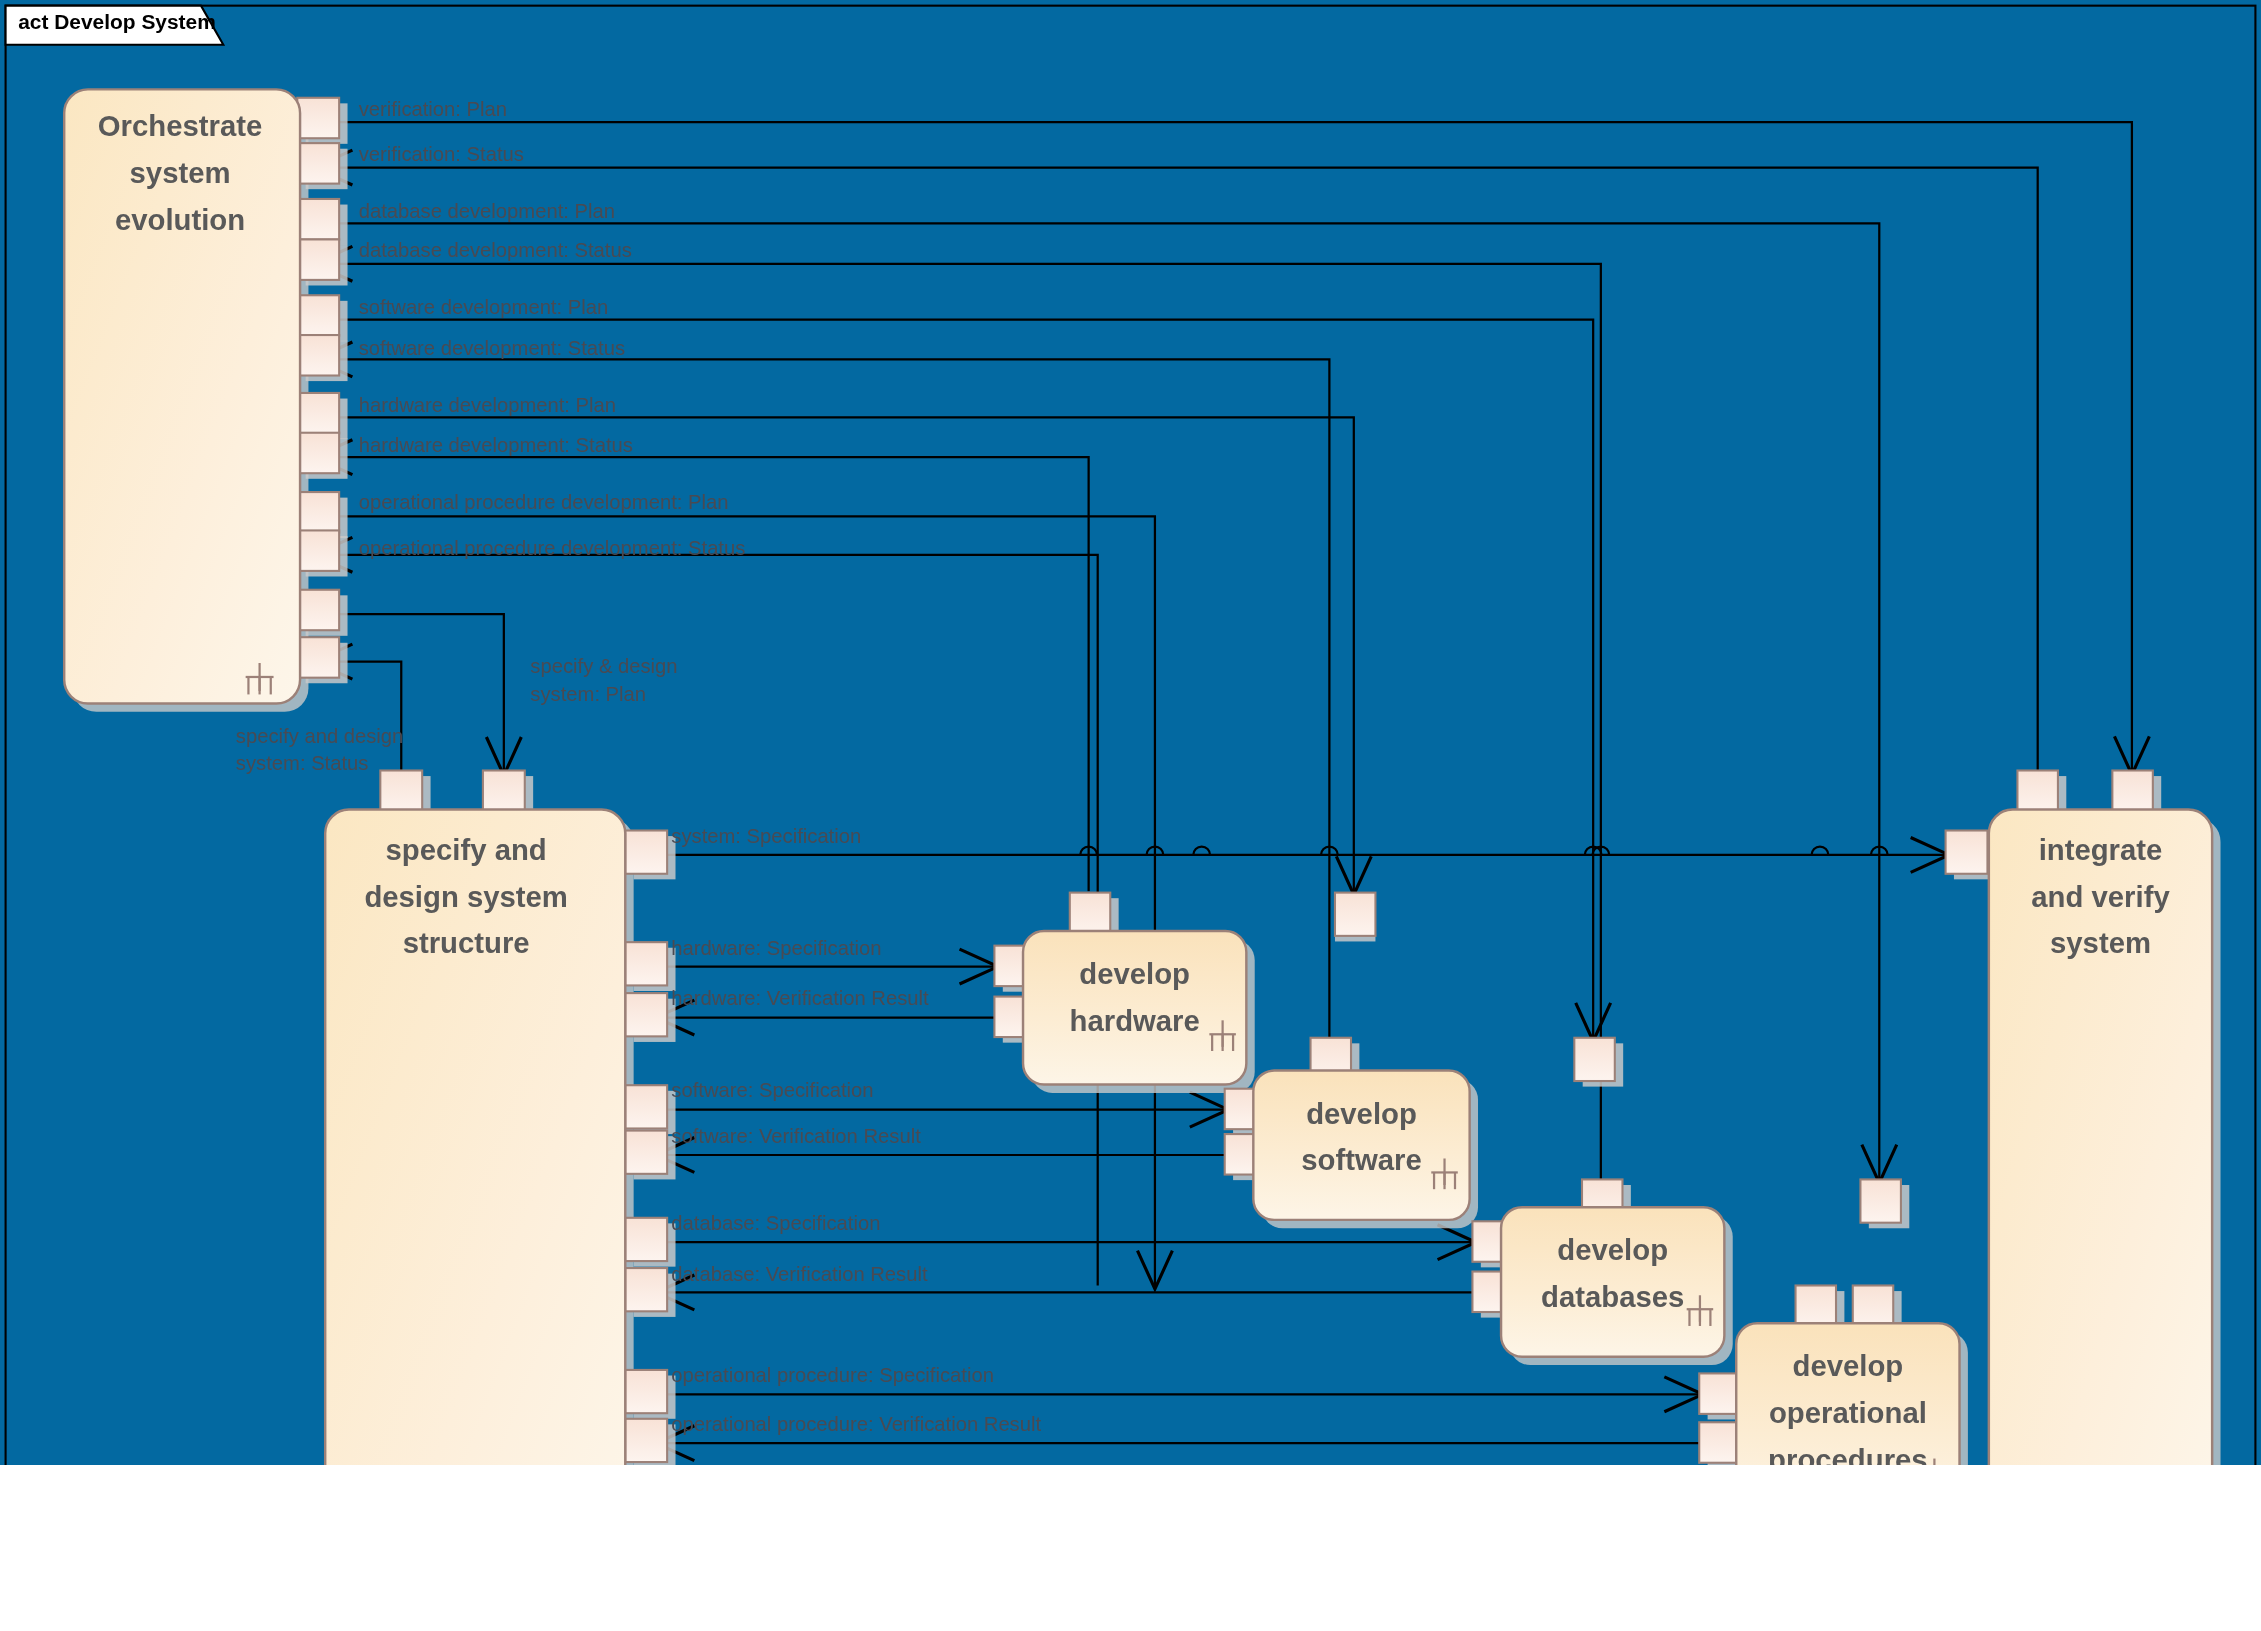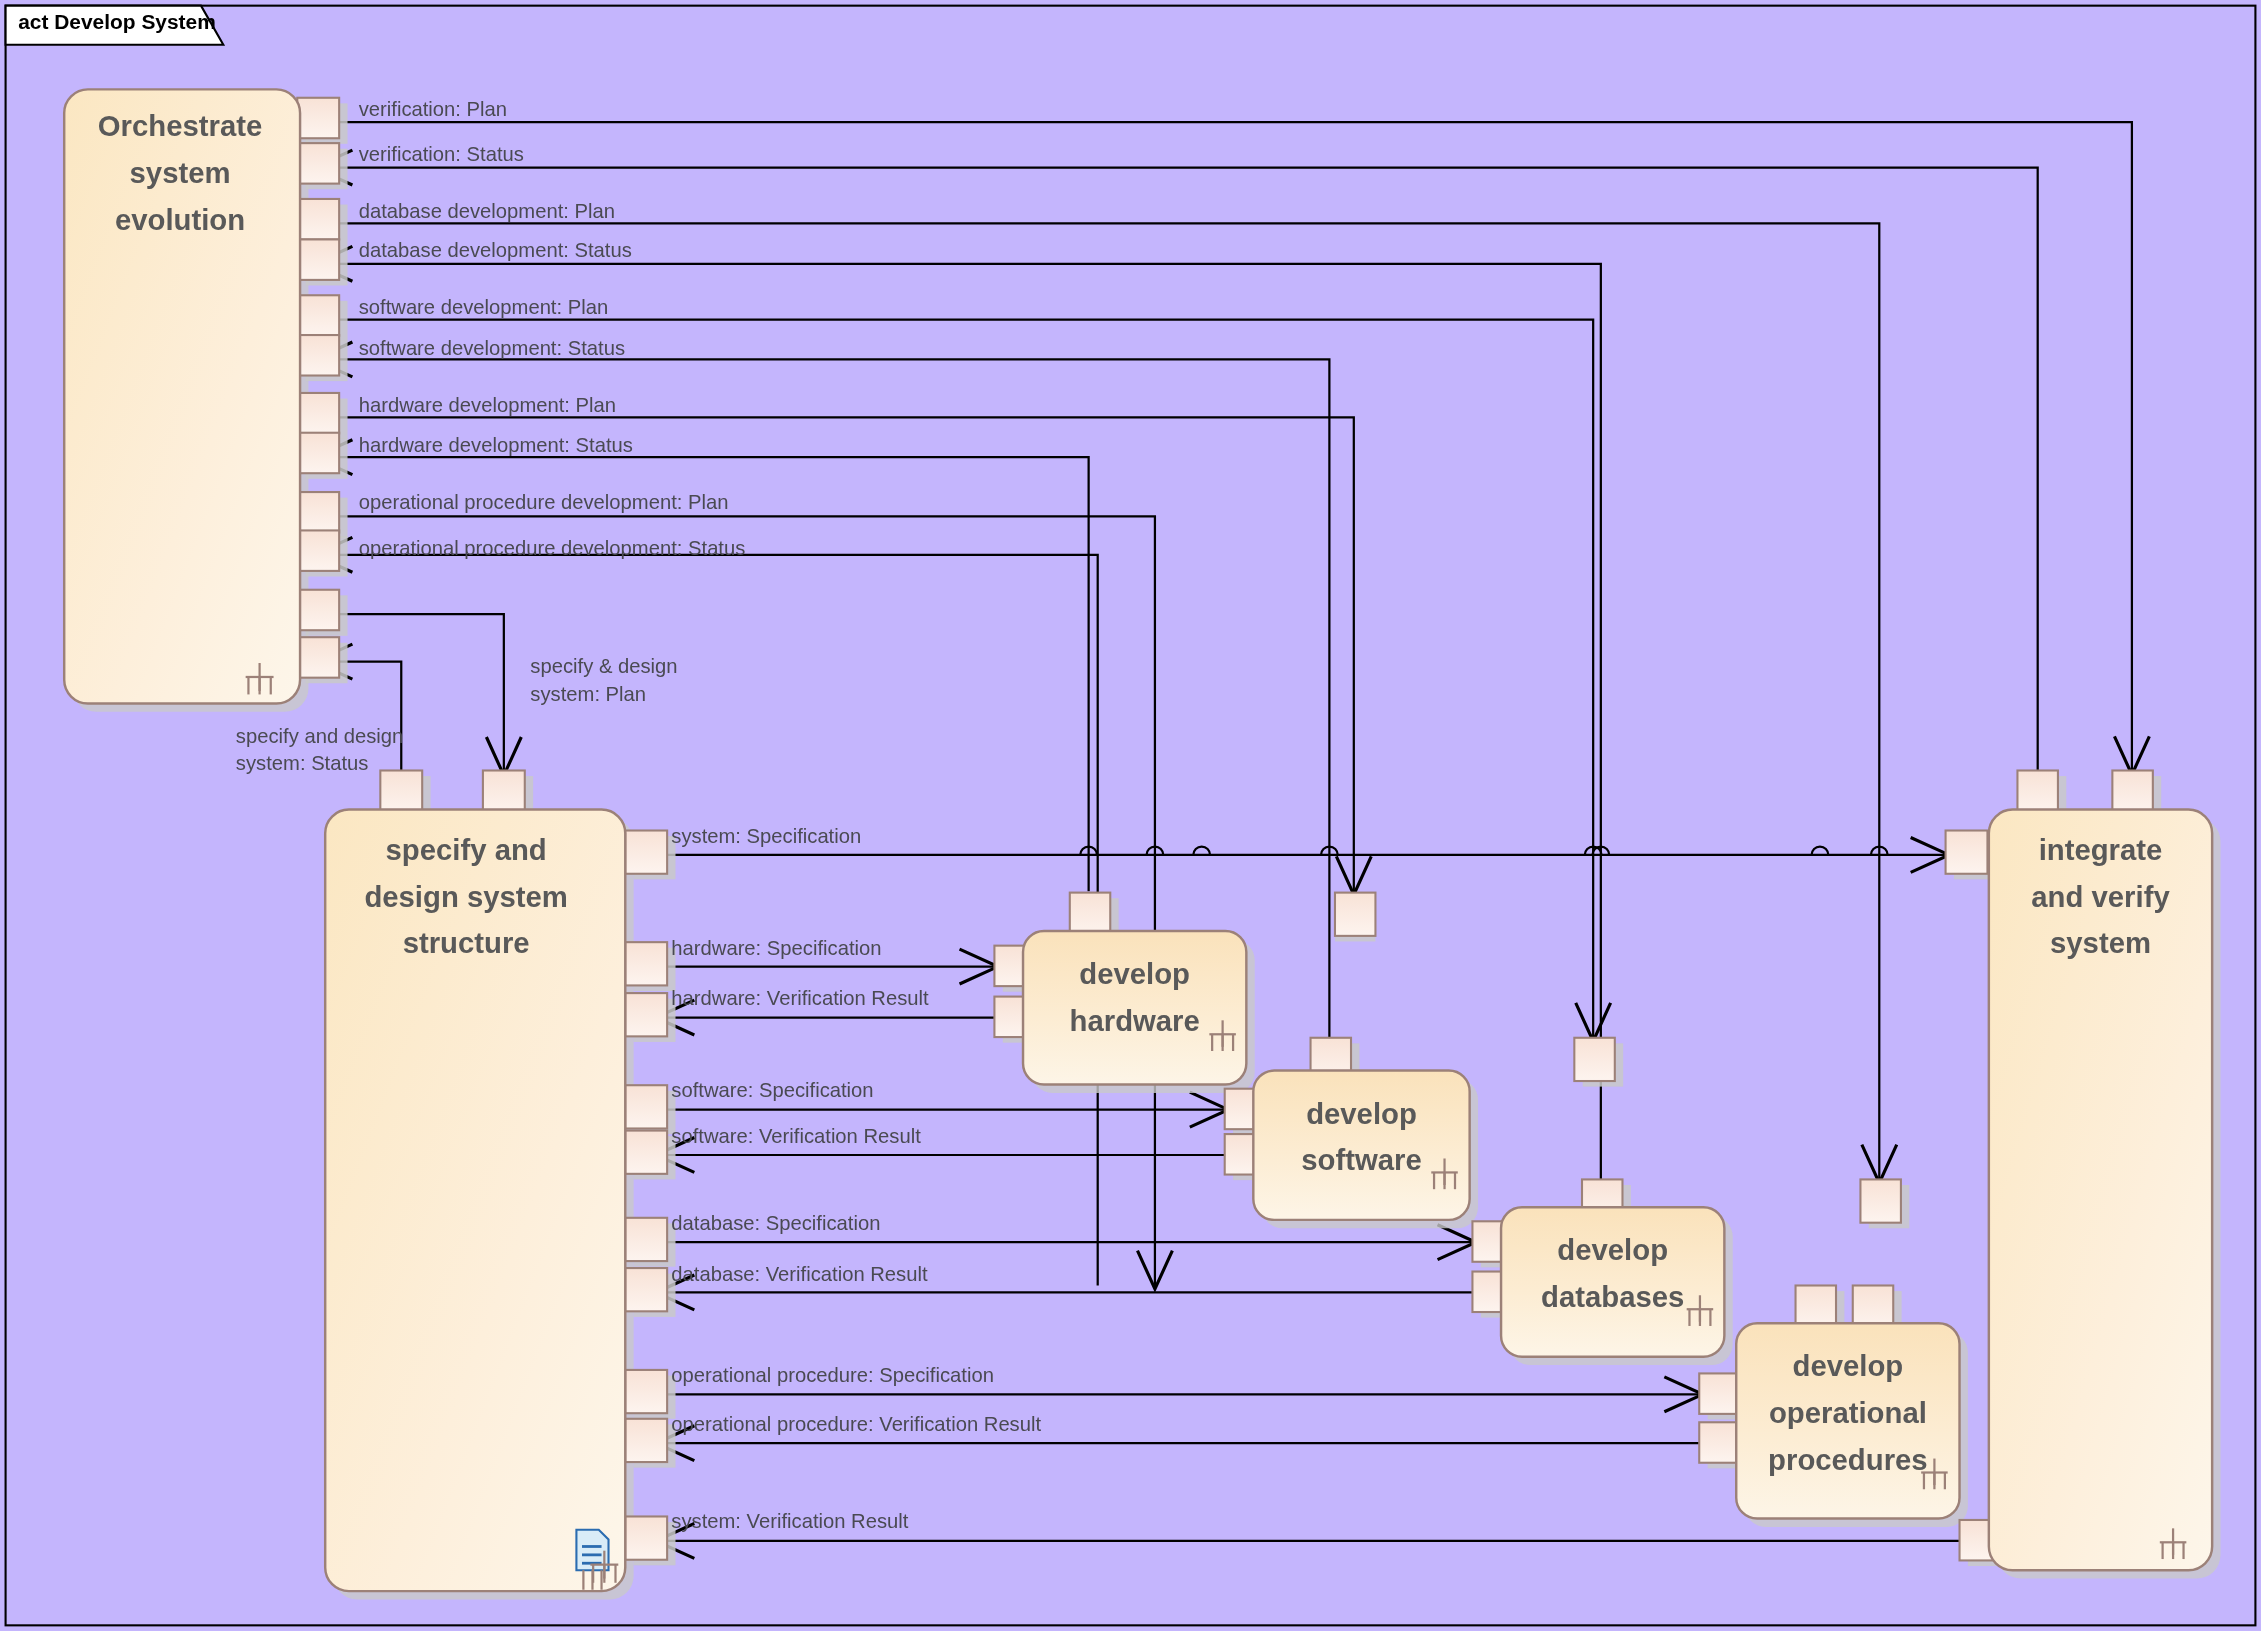--- a/index.html
+++ b/index.html
@@ -1,17 +1,17 @@
 <!DOCTYPE html>
 <html style="font-size:11px"><head>
 <meta charset="utf-8">
 <style>
   html,body{margin:0;padding:0;background:#ffffff;}
   body{font-family:"Liberation Sans", sans-serif;}
-  #stage{position:relative;width:2261px;height:1631px;background:#c4b5fd;overflow:hidden;}
+  #stage{position:relative;width:2261px;height:1465px;background:#0369a1;overflow:hidden;}
   svg{display:block;}
   .frame-rect{fill:none;stroke:#000;stroke-width:3;}
   .tab-path{fill:#fff;stroke:#000;stroke-width:3;}
   .tab-label{font-size:30px;font-weight:bold;fill:#000;font-family:"Liberation Sans",sans-serif;}
   .act-body{stroke:#9c8178;stroke-width:3.5;}
   .act-title{font-size:42px;font-weight:bold;fill:#595959;font-family:"Liberation Sans",sans-serif;text-anchor:middle;}
   .port{stroke:#9c8178;stroke-width:3;}
   .pshadow{fill:#c9c9c9;opacity:.85;}
   .bshadow{fill:#c9c9c9;opacity:.8;}
   .flow{stroke:#000;stroke-width:3.2;fill:none;}

